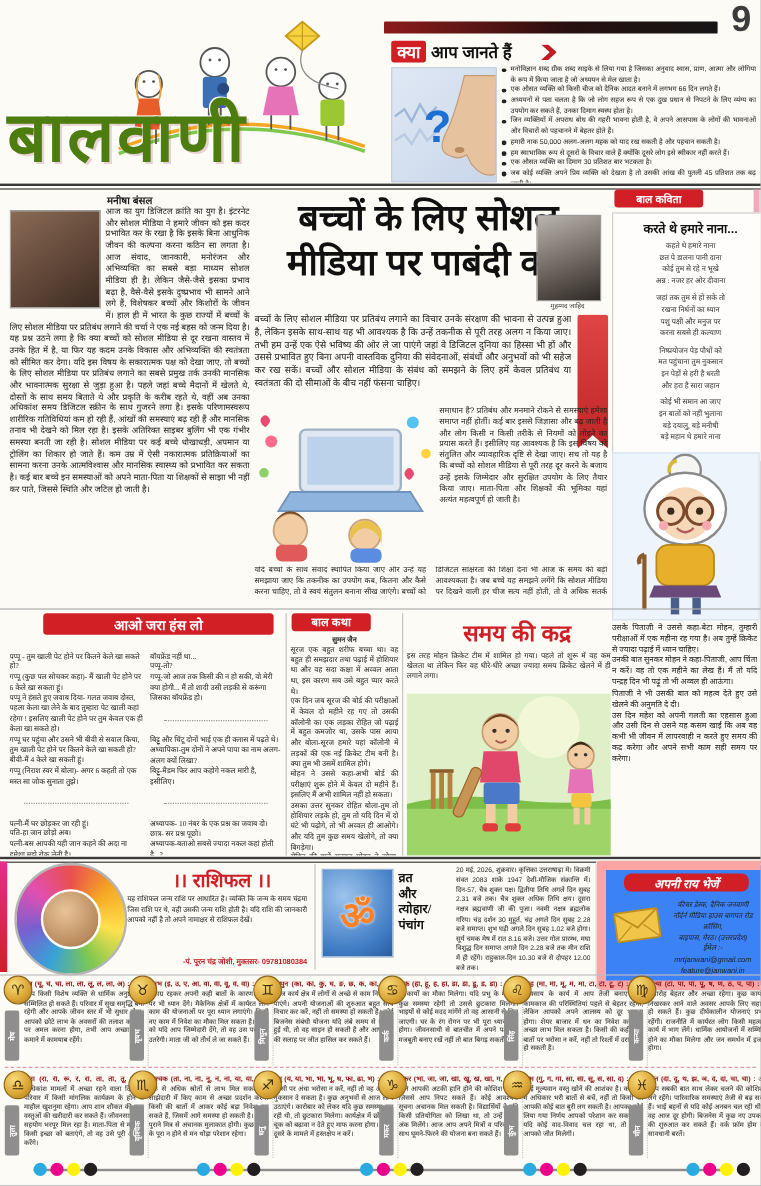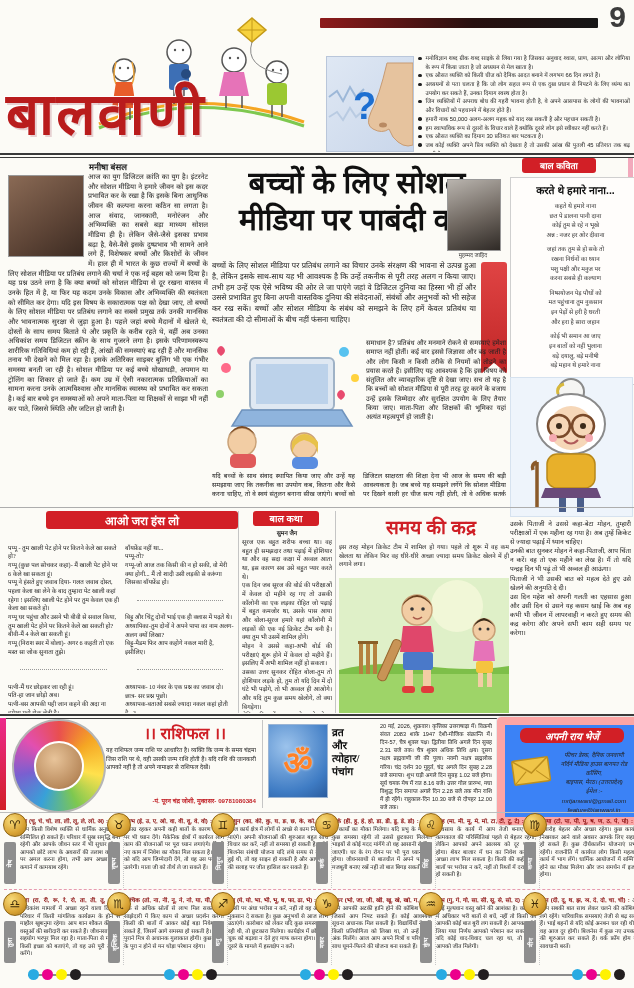--- a/index.html
+++ b/index.html
@@ -3,27 +3,27 @@
 <meta charset="utf-8">
 <style>
   html,body{margin:0;padding:0;background:#9a9a9a;}
   .page{position:relative;width:634px;height:988px;margin:0 auto;background:#fcfbf6;
         font-family:"Liberation Sans","DejaVu Sans",sans-serif;color:#1c1c1c;overflow:hidden;}
   .abs{position:absolute;}
   .just{text-align:justify;}
   .clip{overflow:hidden;}
   .pre{white-space:pre-line;font-family:Liberation Serif, serif;}
   .redbox{background:#d21f26;color:#fff;font-weight:bold;text-align:center;border-radius:3px;
-          display:flex;align-items:center;justify-content:center;margin-left:10px;}
+          display:flex;align-items:center;justify-content:center;}
   
   .brand-small{color:#d21f26;font-size:7px;font-weight:bold;}
   .brand{font-size:17px;font-weight:900;letter-spacing:.5px;color:#111;}
   .brand .n{background:#d21f26;color:#fff;padding:0 1px;}
   .dateline{font-size:5.5px;color:#777;margin-top:1px;}
-  .balwani{font-size:58px;font-weight:900;color:#b91c1c;letter-spacing:2px;
+  .balwani{font-size:58px;font-weight:900;color:#4d7c0f;letter-spacing:2px;
            text-shadow:2px 2px 0 rgba(140,20,50,.18), -1px -1px 0 #fff;}
   .topbar{background:linear-gradient(90deg,#8e1b1b,#27100f 55%,#161616);height:10px;border-radius:1px;}
   .pageno{font-size:30px;font-weight:bold;color:#3c3c3c;}
   .dyk-title-lead{background:#d21f26;color:#fff;font-weight:bold;font-size:14px;padding:1px 5px;border-radius:2px;}
   .dyk-title-rest{font-weight:bold;font-size:14px;color:#111;margin-left:4px;}
   .chev{display:inline-block;width:13px;height:13px;background:#c01d23;
         clip-path:polygon(0 0,45% 0,100% 50%,45% 100%,0 100%,55% 50%);}
   .nosebox{background:linear-gradient(135deg,#dfe8f4,#c9d6ea);border:1px solid #b9c6da;}
   .fact{display:flex;gap:4px;font-size:5.8px;line-height:1.5;color:#222;}
   .fact .b{width:3.5px;height:3.5px;border-radius:50%;background:#222;flex:0 0 3.5px;margin-top:2.5px;}
@@ -118,20 +118,24 @@
         <circle cx="179" cy="58" r="1.2"></circle>
         <circle cx="187" cy="58" r="1.2"></circle>
       </g>
   </svg>
 
   <div class="abs balwani" style="left:6px;top:72px;width:420px;">बालवाणी</div>
 
   <div class="abs topbar" style="left:320px;top:18px;width:278px;"></div>
   <div class="abs pageno" style="right:8px;top:0px;">9</div>
 
+  <div class="abs" style="left:326px;top:33px;">
+    <span class="dyk-title-lead">क्या</span><span class="dyk-title-rest">आप जानते हैं</span>
+    <span class="chev" style="margin-left:20px;vertical-align:-2px;"></span>
+  </div>
   <div class="abs nosebox clip" style="left:326px;top:56px;width:86px;height:94px;">
     <svg width="86" height="94" viewBox="0 0 86 94">
       <path d="M2 40 l8-6 6 10 7-14 6 10 8-8" stroke="#9db8d8" stroke-width="2" fill="none"></path>
       <path d="M2 60 l8-5 6 8 7-12 6 9 8-7" stroke="#b9cbe2" stroke-width="2" fill="none"></path>
       <path d="M60 6 Q52 40 44 55 Q38 68 46 72 Q55 77 62 72 L66 80 Q76 92 86 88 L86 6 Z" fill="#e6c39e" stroke="#c79b73" stroke-width="1"></path>
       <ellipse cx="56" cy="68" rx="4" ry="2.5" fill="#b98a62"></ellipse>
     </svg>
     <div class="abs" style="left:26px;top:28px;font-size:38px;font-weight:900;color:#1d6fd1;">?</div>
   </div>
   <div class="abs clip" style="left:418px;top:54px;width:212px;height:98px;">

